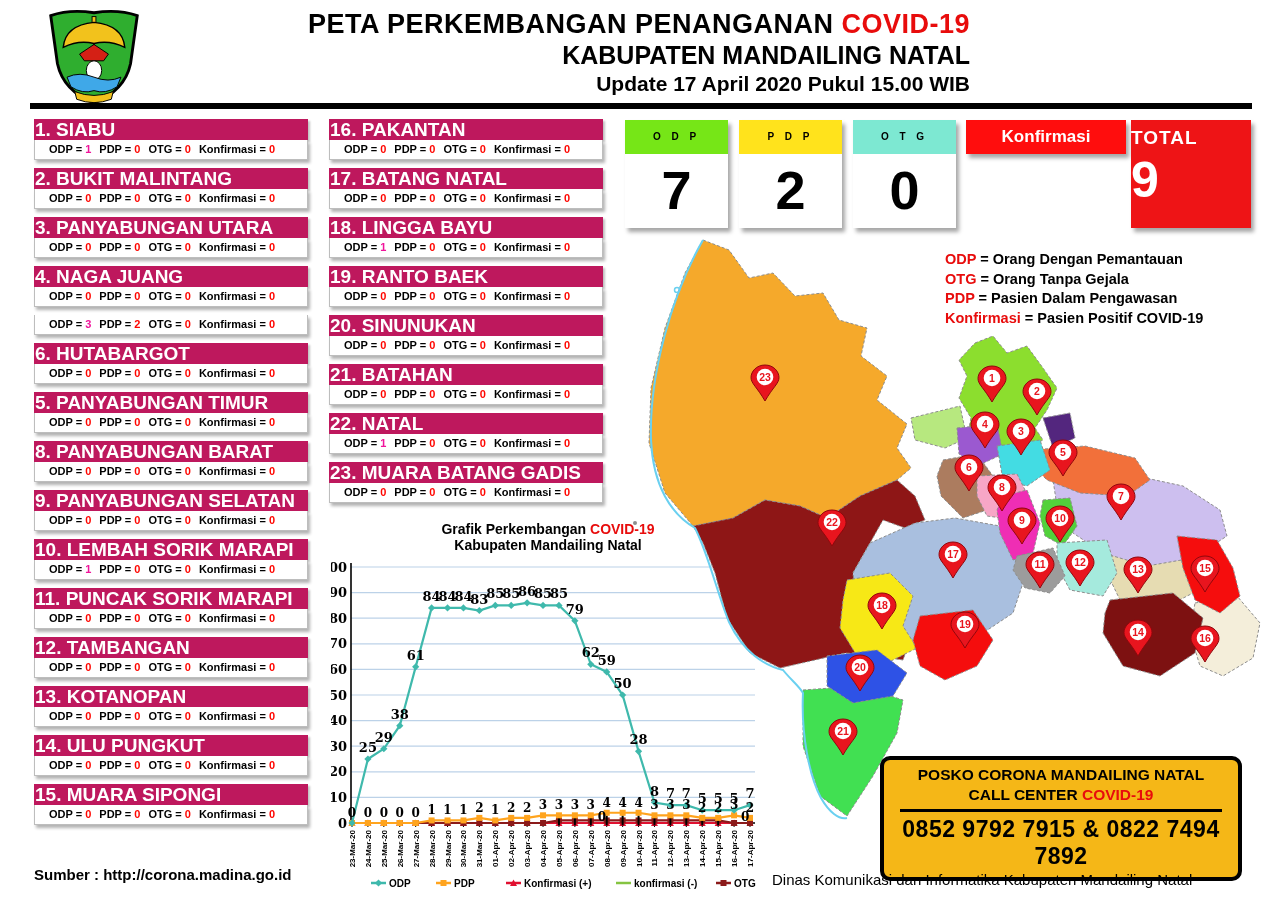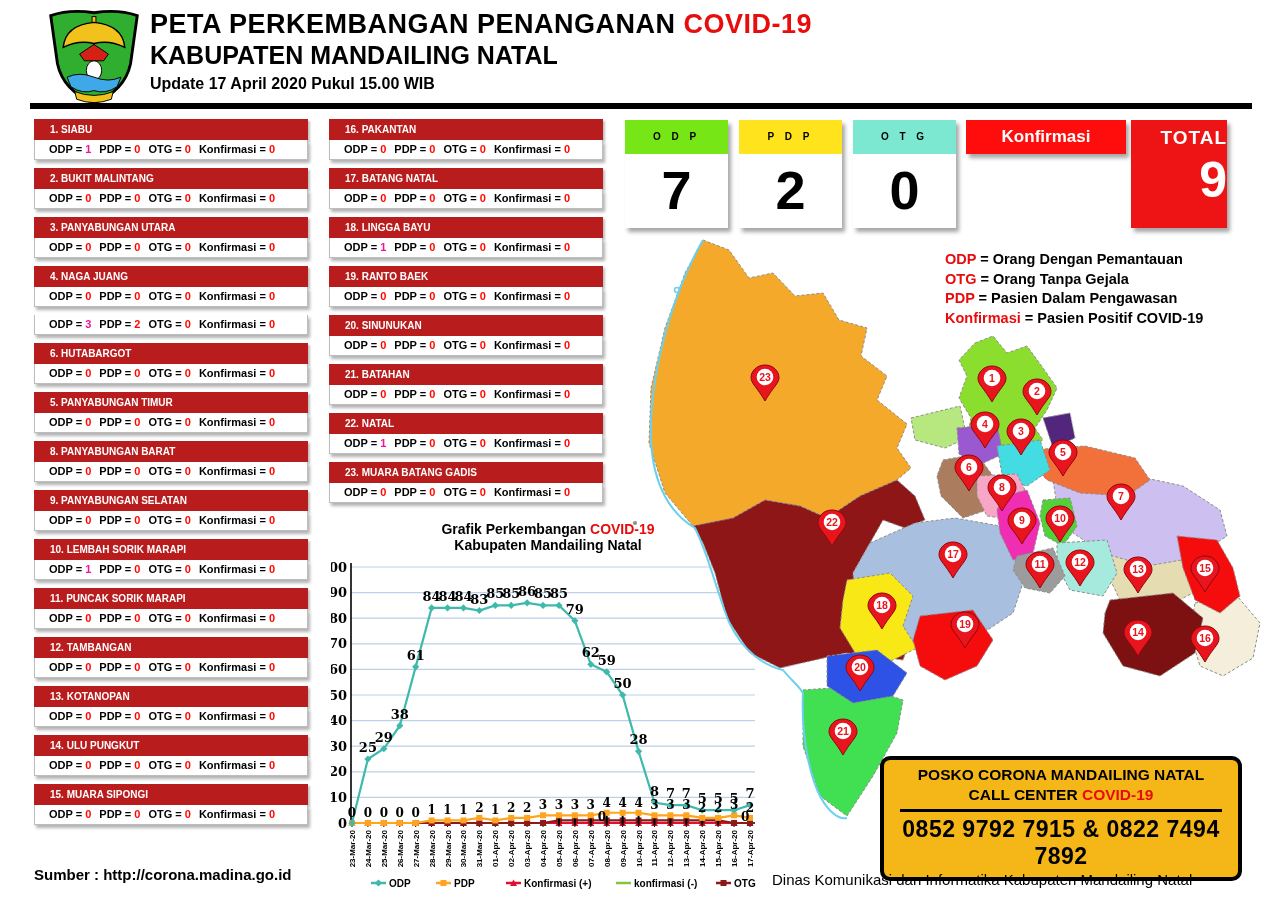--- a/index.html
+++ b/index.html
@@ -1,45 +1,45 @@
 <!DOCTYPE html>
 <html><head>
 <meta charset="utf-8">
 <style>
   html,body{margin:0;padding:0}
   body{width:1280px;height:900px;position:relative;background:#fff;
        font-family:"Liberation Sans",sans-serif;overflow:hidden;color:#000}
   .abs{position:absolute}
   
-  .title-block{left:150px;top:8px;width:820px;text-align:left;font-weight:bold}
+  .title-block{left:150px;top:8px;width:820px;text-align:right;font-weight:bold}
   .t1{font-size:27px;letter-spacing:.5px;line-height:32px}
   .t2{font-size:25px;line-height:30px}
-  .t3{font-size:16px;line-height:27px}
+  .t3{font-size:21px;line-height:27px}
   .red{color:#e80c0c}
   .rule{left:30px;top:103px;width:1222px;height:6px;background:#000}
   
   .dcol{width:274px}
   .district{width:274px;margin-bottom:8px}
-  .d-head{background:#b91c1c;color:#fff;font-weight:bold;font-size:10px;
-          line-height:17px;padding:2px 16px;box-shadow:2px 2px 2px rgba(0,0,0,.25)}
+  .d-head{background:#be185d;color:#fff;font-weight:bold;font-size:19px;
+          line-height:17px;padding:2px 1px;box-shadow:2px 2px 2px rgba(0,0,0,.25)}
   .d-stats{background:#fff;border:1px solid #bdbdbd;border-top:none;font-size:11px;
            font-weight:bold;line-height:15px;padding:2px 14px;white-space:nowrap;
            box-shadow:2px 3px 3px rgba(0,0,0,.3)}
   .pair{margin-right:8px}
   .vl{color:#ff0600}
   .vl.mag{color:#f0149b}
   
   .sumbox{width:103px;text-align:center;box-shadow:3px 4px 4px rgba(0,0,0,.35);background:#fff}
   .sumhead{height:34px;line-height:34px;font-weight:bold;font-size:10px;letter-spacing:4px}
   .sumnum{height:74px;font-size:54px;font-weight:bold;line-height:72px}
   .konfbox{width:160px;box-shadow:3px 4px 4px rgba(0,0,0,.35);background:#fff}
   .konfhead{height:34px;line-height:34px;text-align:center;font-weight:bold;font-size:17px;color:#fff}
   .konfrow{font-size:16px;font-weight:bold;padding:2px 0 0 14px;line-height:22px}
   .konfrow .lab{display:inline-block;width:62px}
-  .totbox{width:96px;height:108px;text-align:right;color:#fff;box-shadow:3px 4px 4px rgba(0,0,0,.35)}
+  .totbox{width:120px;height:108px;text-align:left;color:#fff;box-shadow:3px 4px 4px rgba(0,0,0,.35)}
   .totlab{font-size:19px;font-weight:bold;padding-top:7px;letter-spacing:1px}
   .totnum{font-size:50px;font-weight:bold;line-height:62px}
   
   .glossary{left:945px;top:250px;width:335px;font-size:14.5px;font-weight:bold;line-height:19.5px}
   .gl-term{color:#e80c0c}
   
   .chart-title{left:333px;top:521px;width:430px;text-align:center;font-weight:bold;font-size:14px;line-height:16px}
   
   .posko{left:880px;top:756px;width:354px;background:#f5b717;border:4px solid #000;
          border-radius:10px;text-align:center;padding:5px 0 7px 0;z-index:5}

